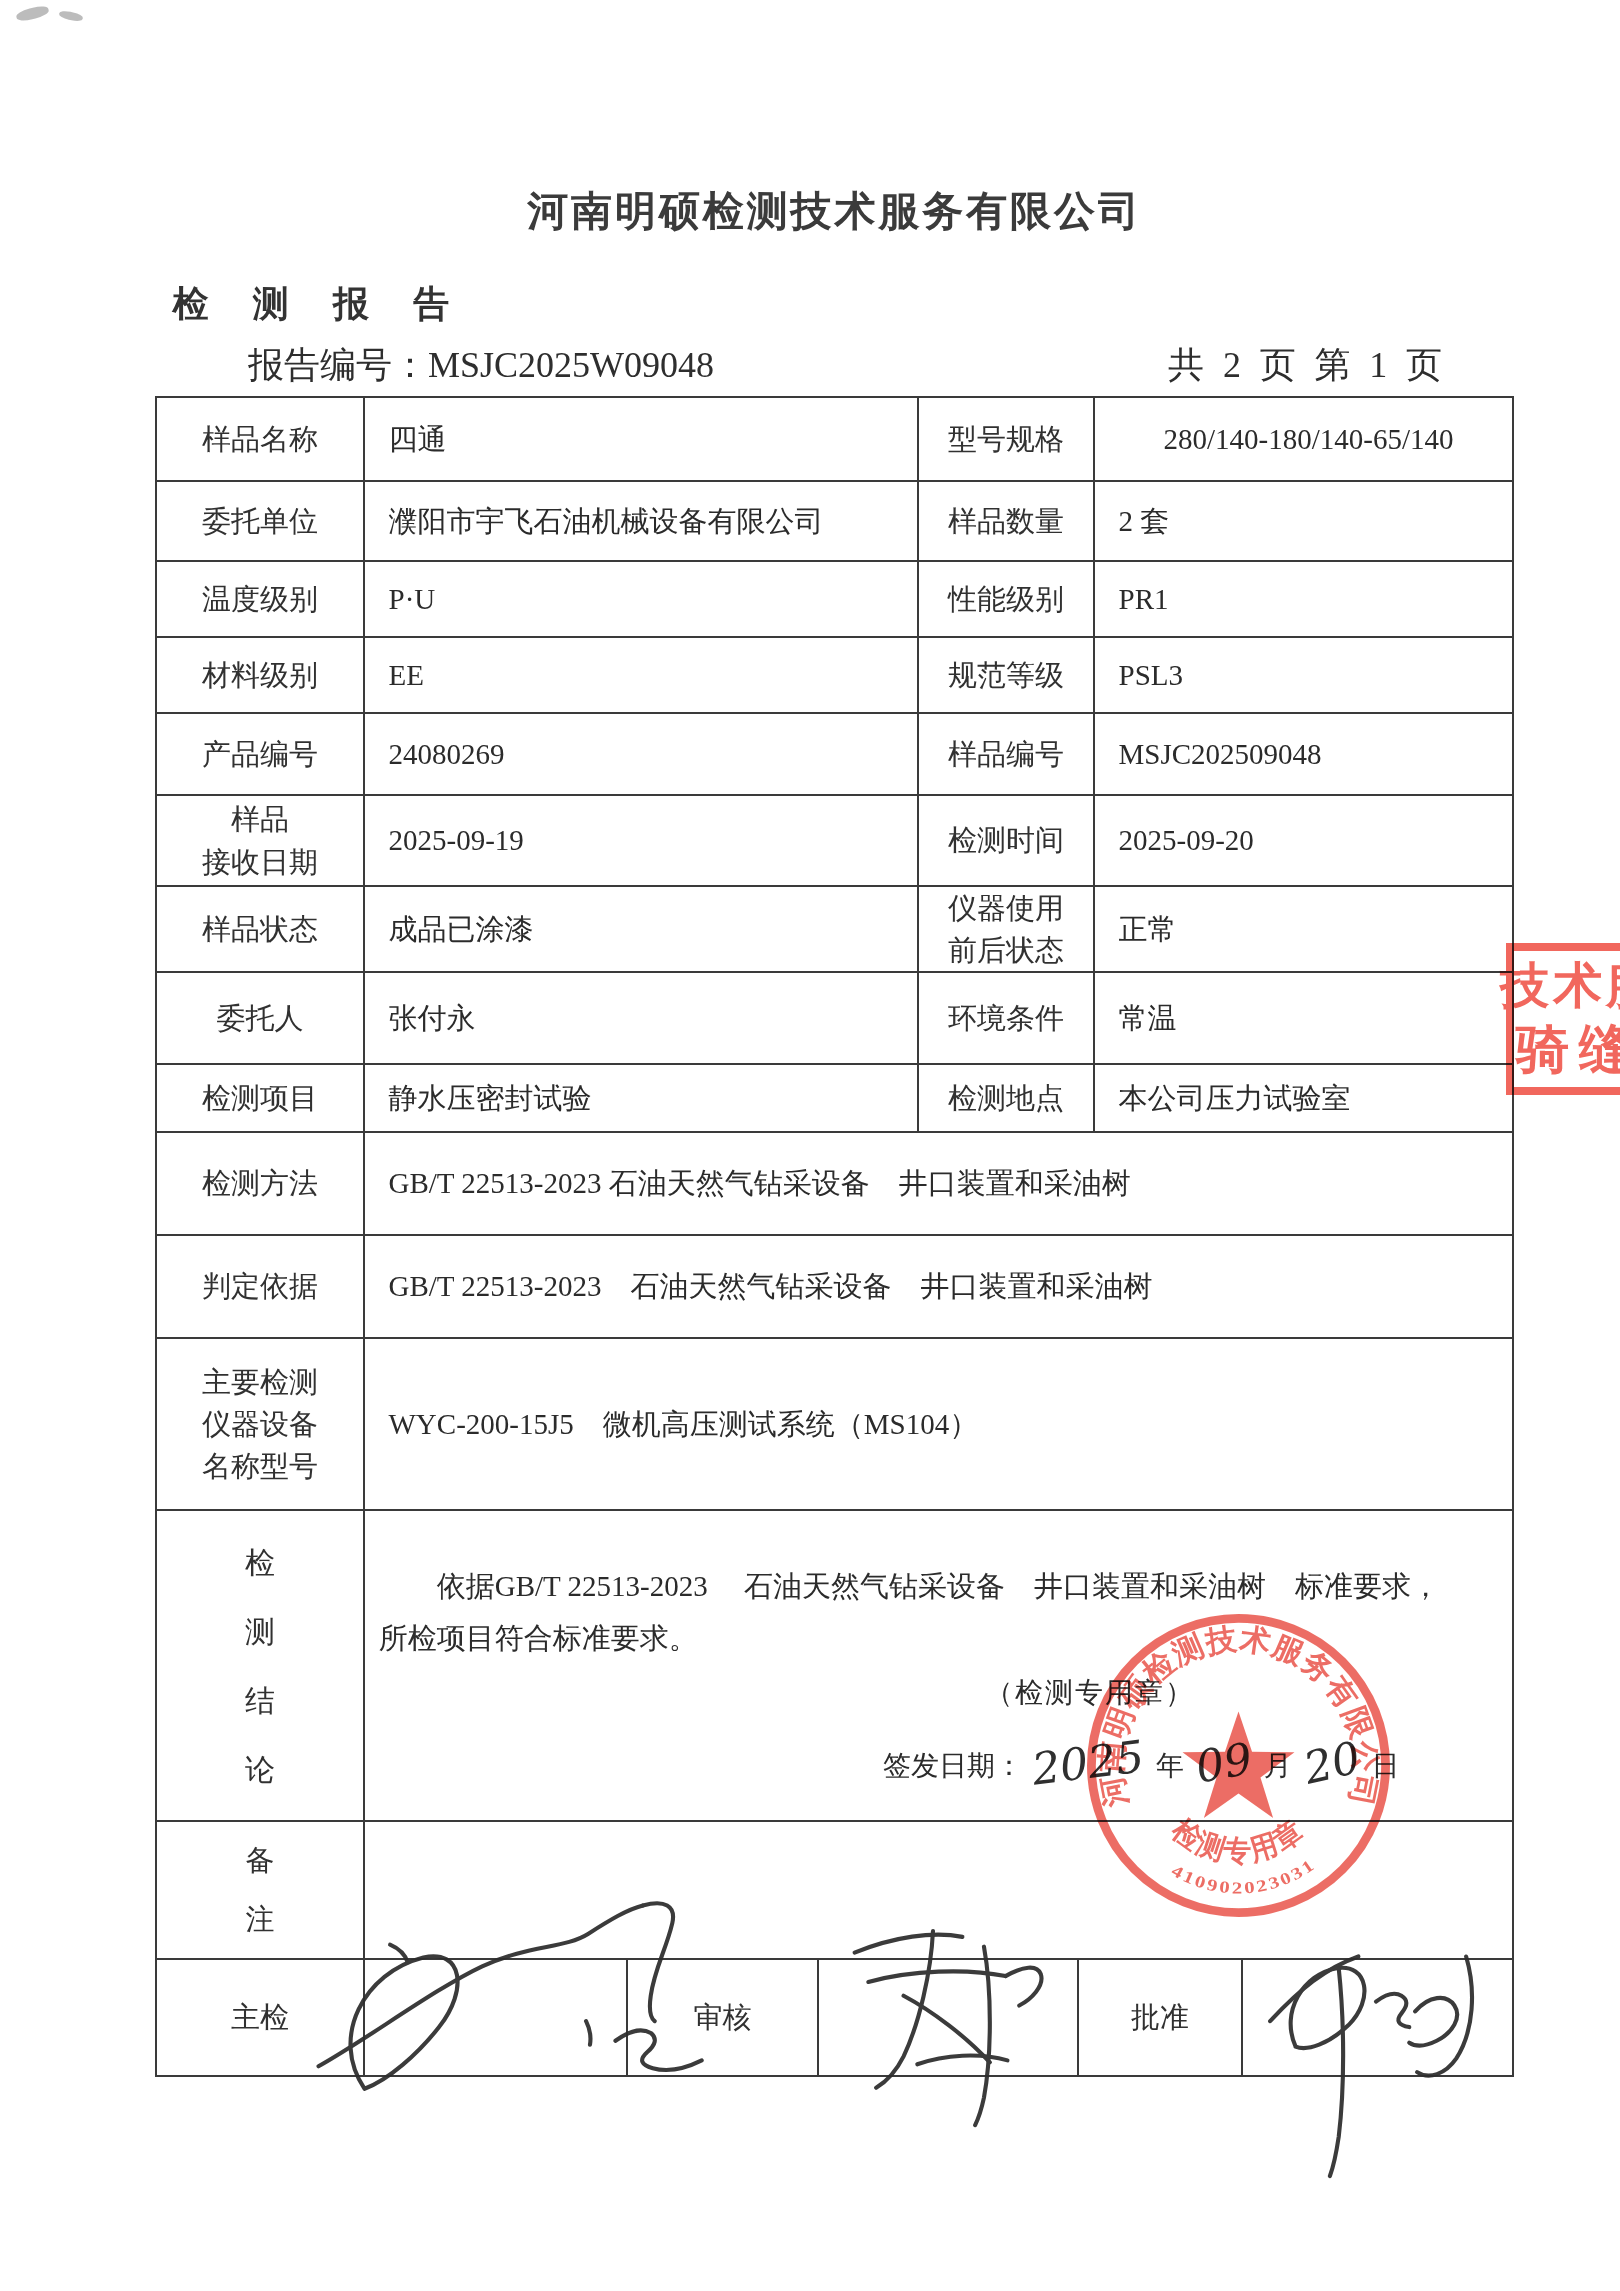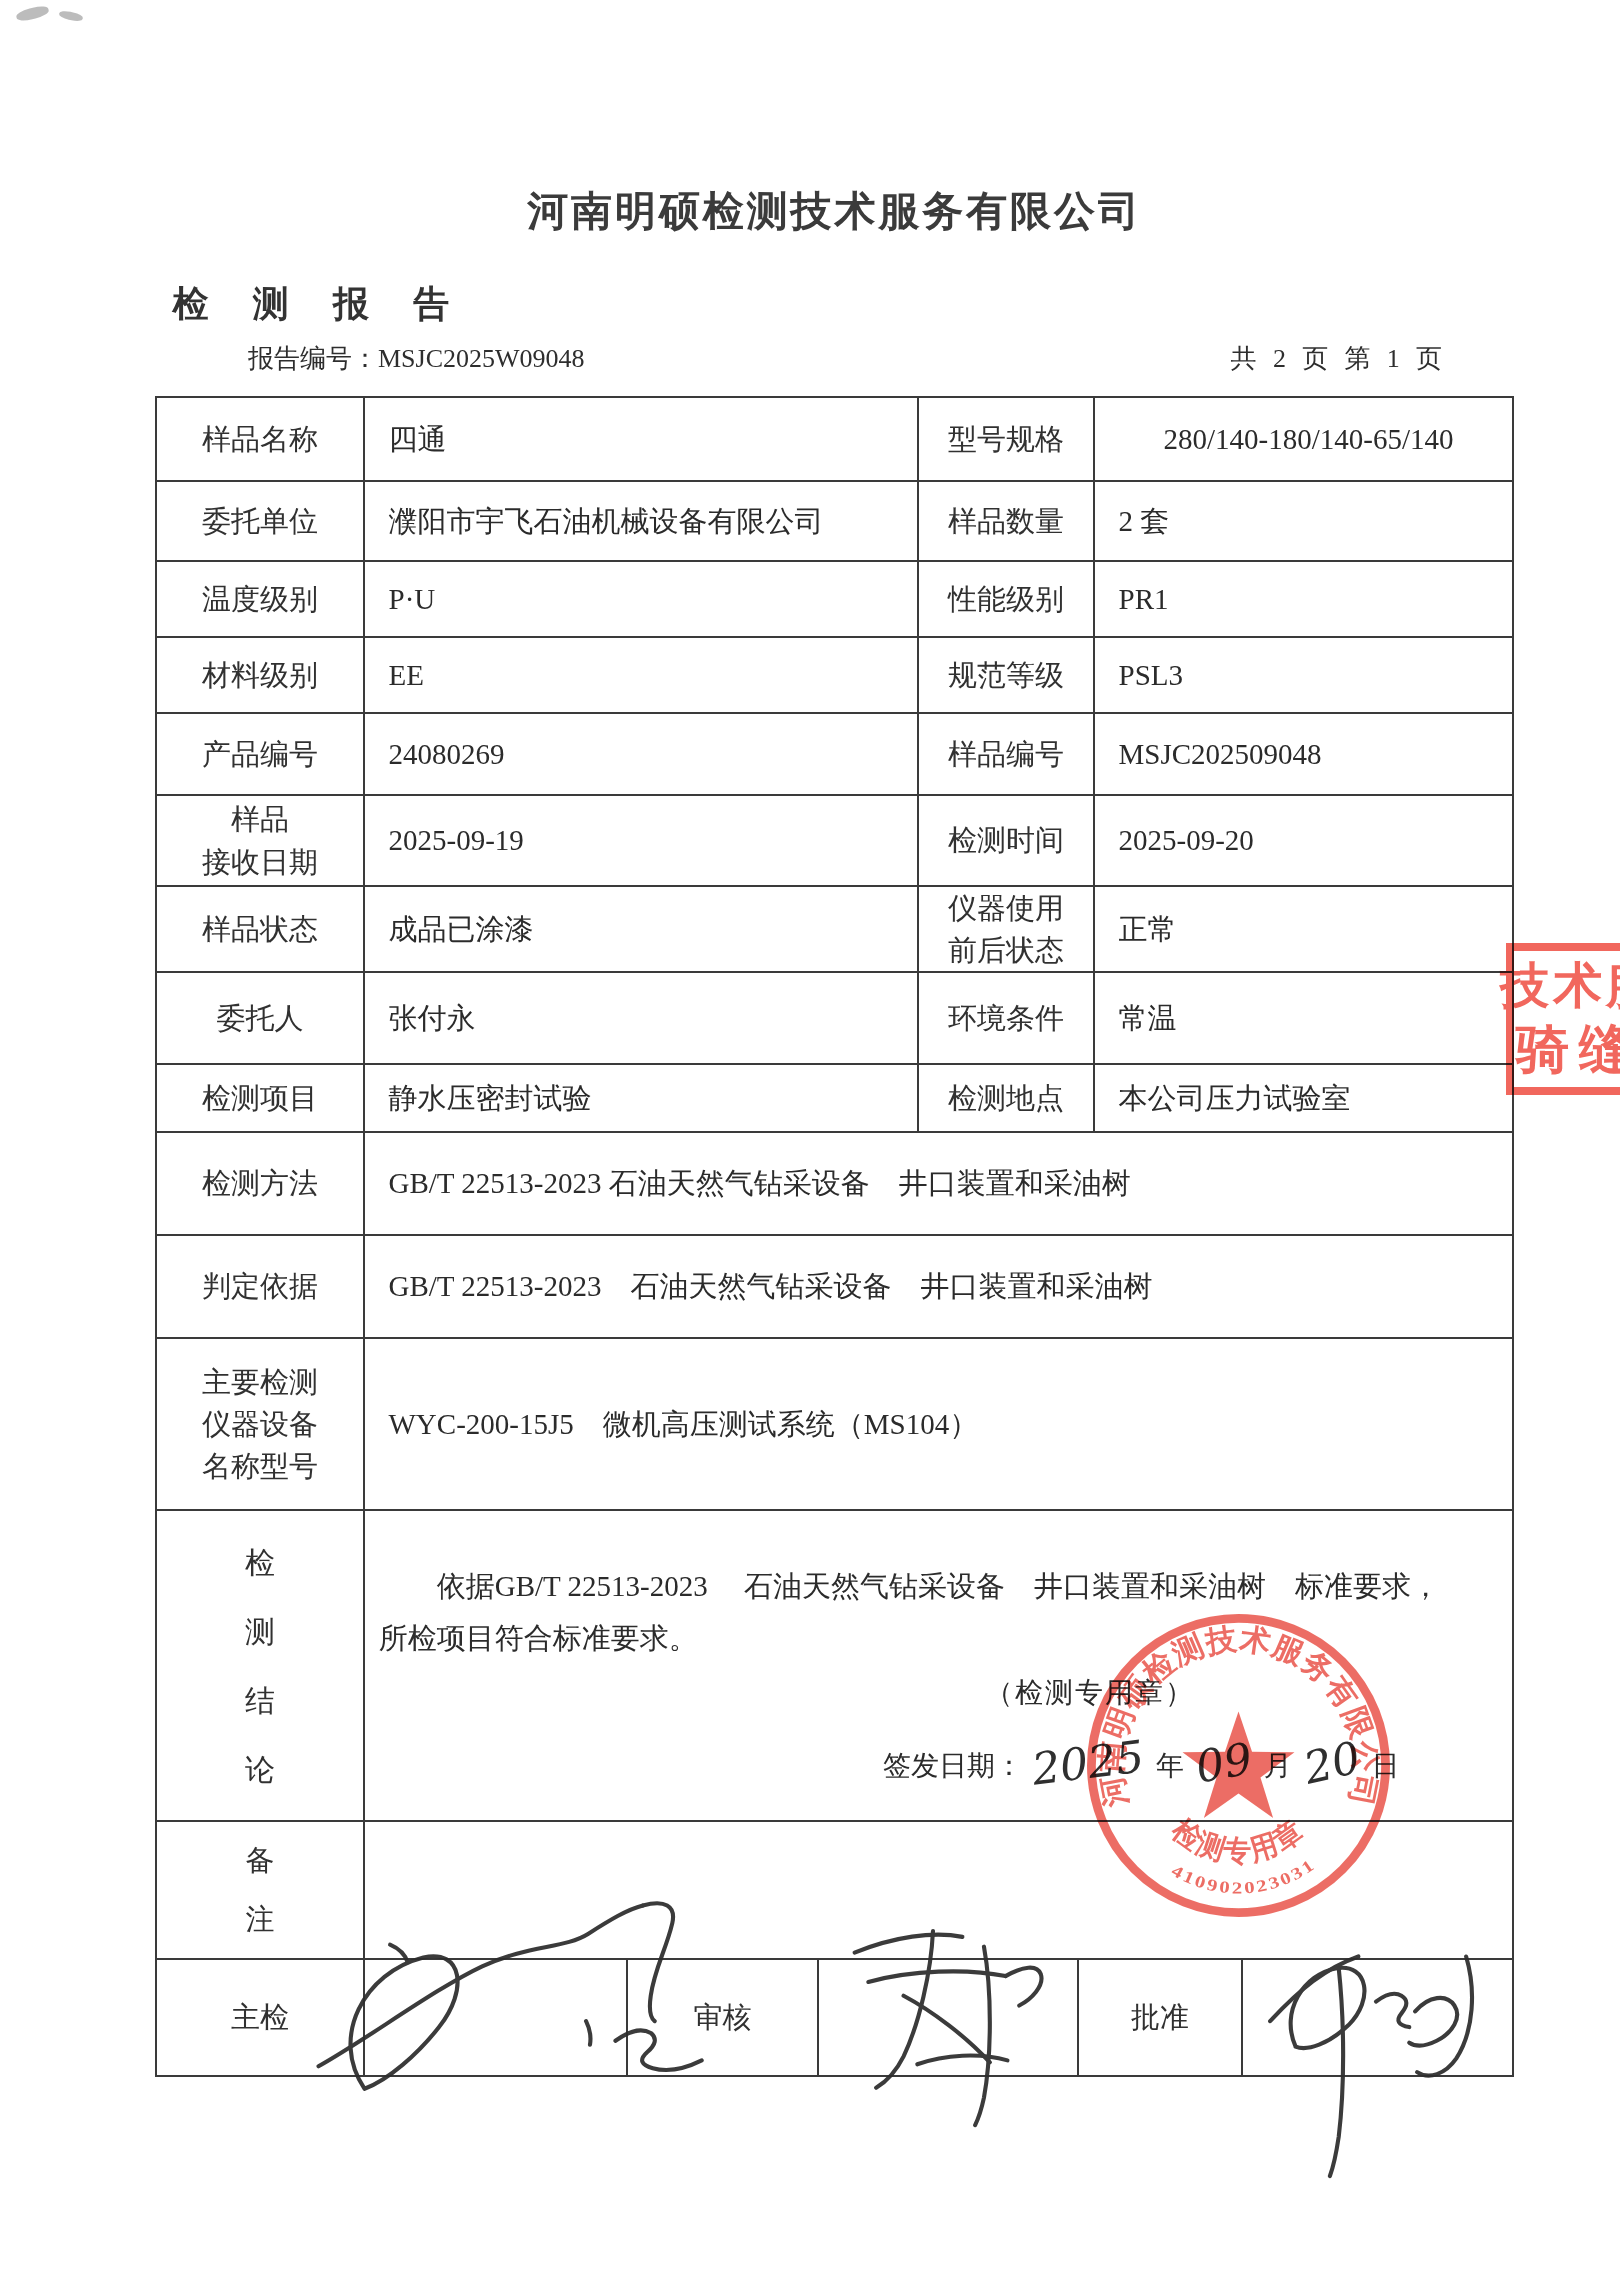--- a/index.html
+++ b/index.html
@@ -5,21 +5,21 @@
   html,body{margin:0;padding:0;background:#e9e9e9;}
   .page{position:relative;width:1620px;height:2292px;background:#ffffff;overflow:hidden;
         font-family:"Liberation Serif","DejaVu Serif",serif;color:#2b2b2b;}
   .speck{position:absolute;background:#6a6a6a;opacity:.45;border-radius:45%;}
 
   
   .company{position:absolute;left:155px;top:184px;width:1359px;text-align:center;
            font-size:41px;letter-spacing:2.9px;font-weight:600;color:#3b3b3b;}
   .doc-title{position:absolute;left:155px;top:274px;width:1359px;text-align:left;
            font-size:36px;letter-spacing:17.6px;text-indent:17.6px;font-weight:600;color:#333;margin-top:6px;}
-  .meta{position:absolute;left:155px;top:341px;width:1359px;height:39px;font-size:26px;color:#2e2e2e;}
+  .meta{position:absolute;left:155px;top:341px;width:1359px;height:39px;font-size:36px;color:#2e2e2e;}
   .report-no{position:absolute;left:93px;top:0;}
   .page-info{position:absolute;right:67px;top:0;letter-spacing:4.9px;}
 
   
   .tbl{position:absolute;left:155px;top:396px;width:1359px;border:2.9px solid #3a3a3a;box-sizing:border-box;}
   .row{display:grid;border-bottom:2px solid #3a3a3a;box-sizing:border-box;}
   .row:last-child{border-bottom:none;}
   .row.pair{grid-template-columns:208px 554px 176px 1fr;}
   .row.full{grid-template-columns:208px 1fr;}
   .row.signoff{grid-template-columns:208px 263px 191px 260px 164px 1fr;}

